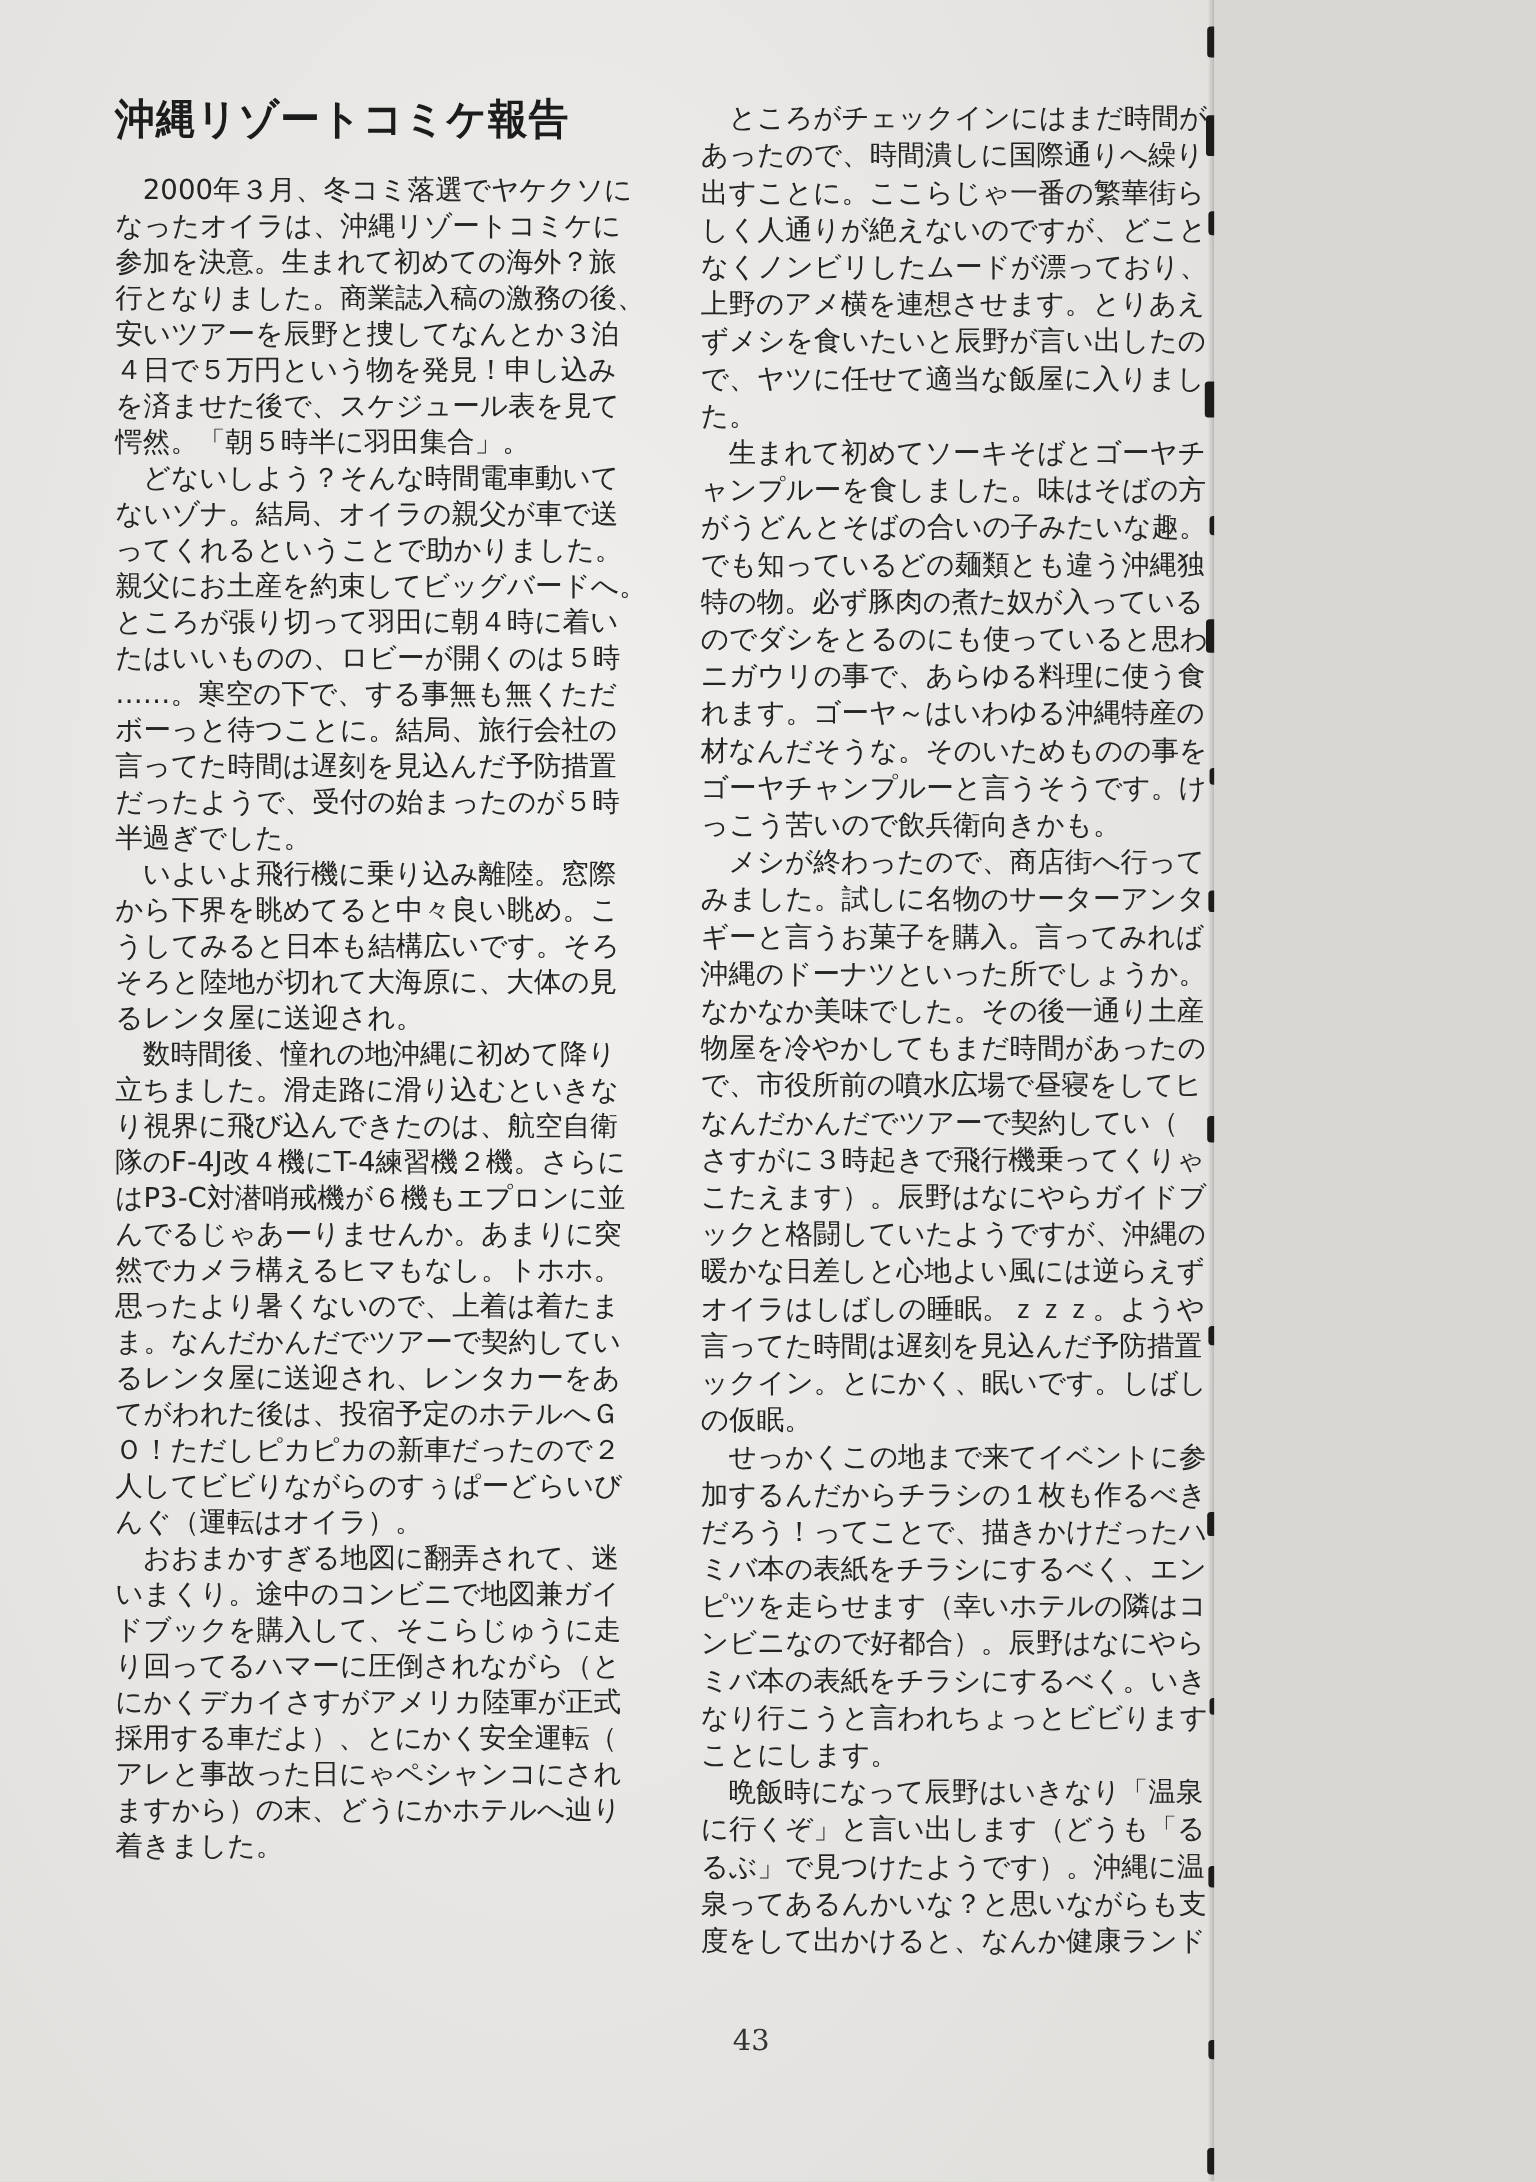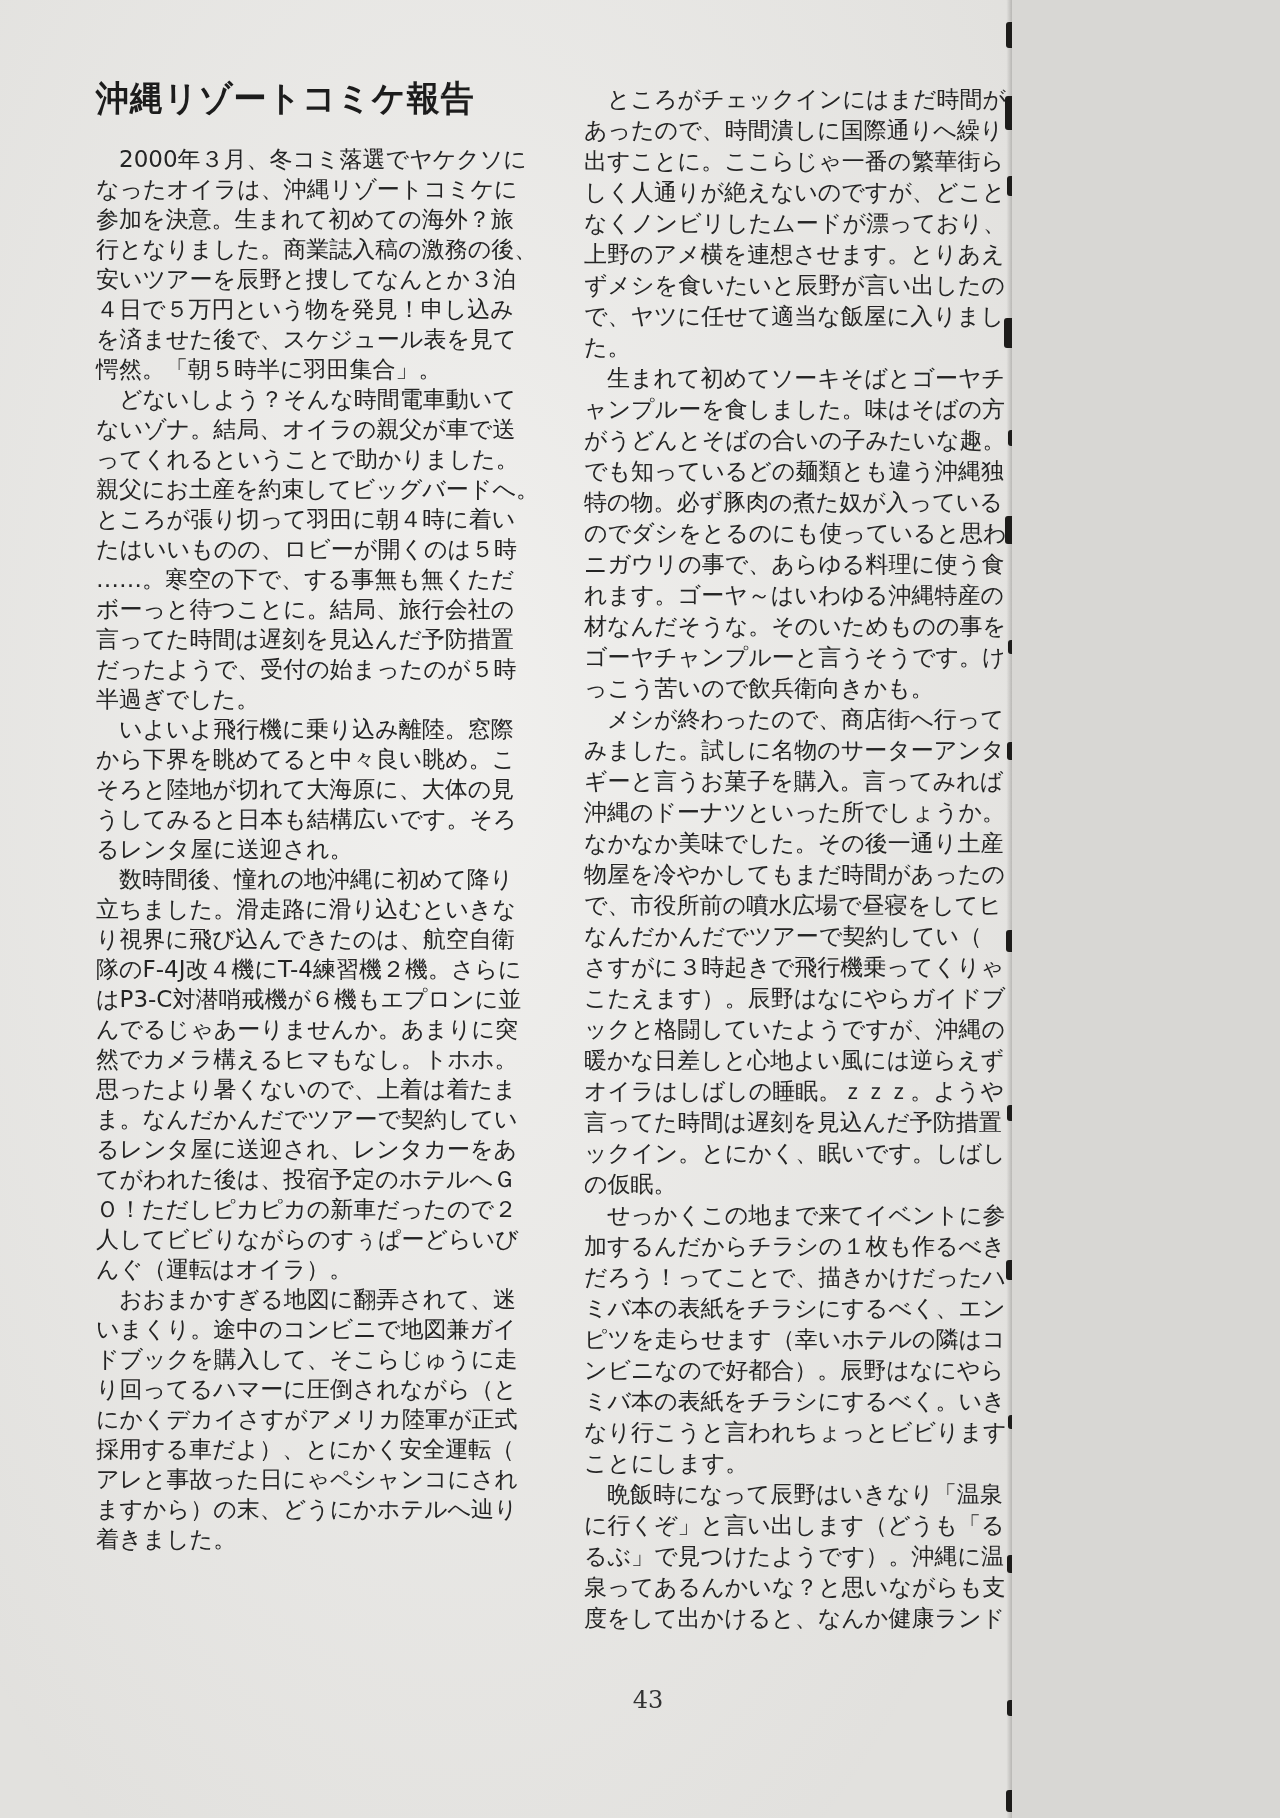--- a/index.html
+++ b/index.html
@@ -47,21 +47,21 @@
     line-height: 30px;
     white-space: nowrap;
     color: #242424;
     letter-spacing: 0px;
   }
   .col-right .lines .line {
     line-height: 31px;
   }
   .page-number {
     position: absolute;
-    left: 618px;
+    left: 596px;
     top: 1686px;
     width: 60px;
     text-align: center;
     font-family: "DejaVu Serif", serif;
     font-size: 24px;
     color: #333;
   }
   
   .scan-edge {
     position: absolute;
@@ -115,22 +115,22 @@
         <div class="line">親父にお土産を約束してビッグバードへ。</div>
         <div class="line">ところが張り切って羽田に朝４時に着い</div>
         <div class="line">たはいいものの、ロビーが開くのは５時</div>
         <div class="line">……。寒空の下で、する事無も無くただ</div>
         <div class="line">ボーっと待つことに。結局、旅行会社の</div>
         <div class="line">言ってた時間は遅刻を見込んだ予防措置</div>
         <div class="line">だったようで、受付の始まったのが５時</div>
         <div class="line">半過ぎでした。</div>
         <div class="line">　いよいよ飛行機に乗り込み離陸。窓際</div>
         <div class="line">から下界を眺めてると中々良い眺め。こ</div>
+        <div class="line">うしてみると日本も結構広いです。そろ</div>
         <div class="line">そろと陸地が切れて大海原に、大体の見</div>
-        <div class="line">うしてみると日本も結構広いです。そろ</div>
         <div class="line">るレンタ屋に送迎され。</div>
         <div class="line">　数時間後、憧れの地沖縄に初めて降り</div>
         <div class="line">立ちました。滑走路に滑り込むといきな</div>
         <div class="line">り視界に飛び込んできたのは、航空自衛</div>
         <div class="line">隊のF-4J改４機にT-4練習機２機。さらに</div>
         <div class="line">はP3-C対潜哨戒機が６機もエプロンに並</div>
         <div class="line">んでるじゃあーりませんか。あまりに突</div>
         <div class="line">然でカメラ構えるヒマもなし。トホホ。</div>
         <div class="line">思ったより暑くないので、上着は着たま</div>
         <div class="line">ま。なんだかんだでツアーで契約してい</div>

